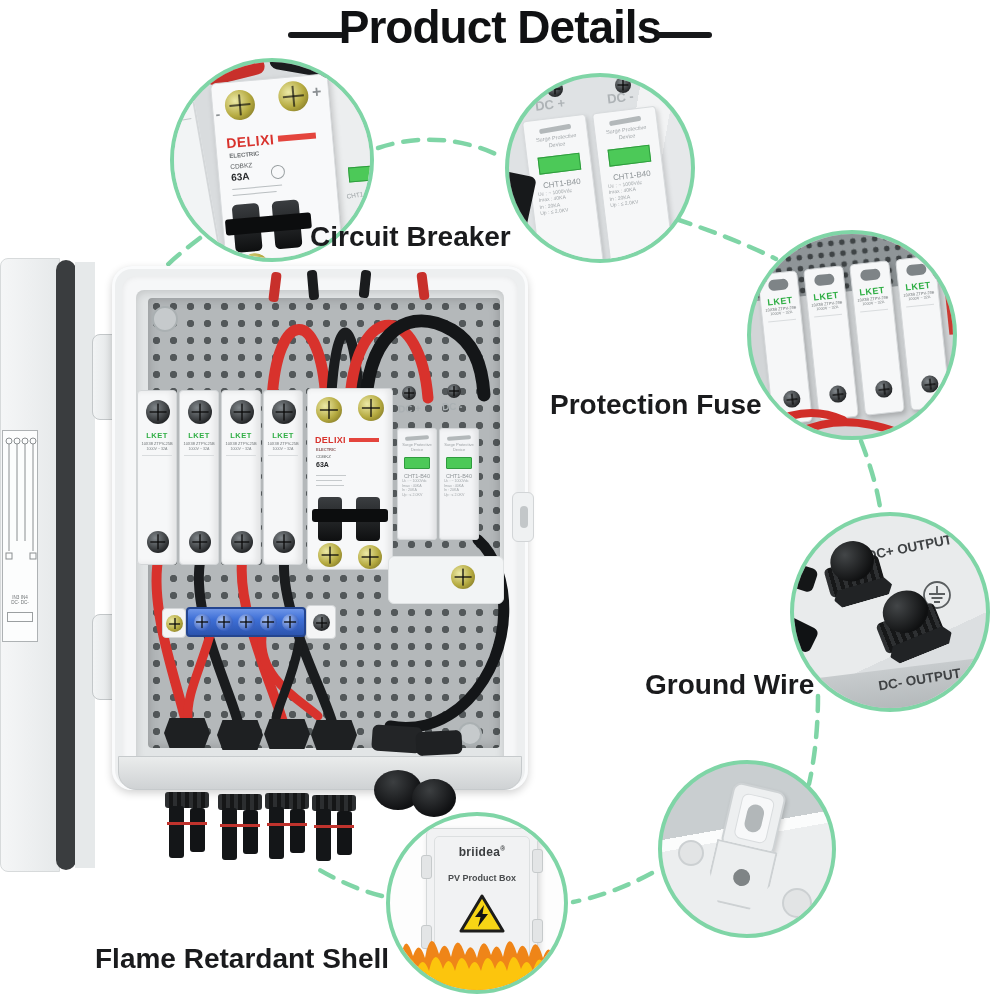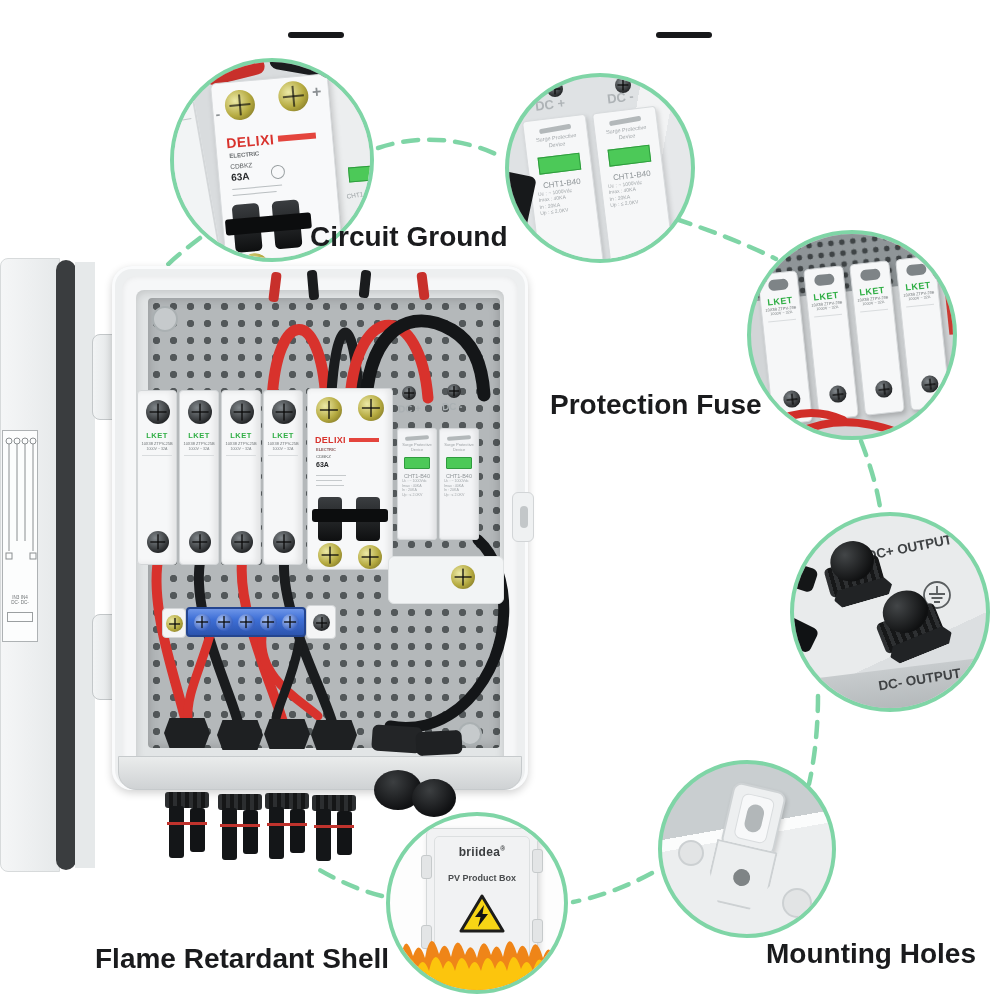--- a/index.html
+++ b/index.html
@@ -52,20 +52,21 @@
   .gland-hex{position:absolute;height:30px;background:#1e2022;clip-path:polygon(12% 0,88% 0,100% 50%,88% 100%,12% 100%,0 50%)}
   .gland-dome{position:absolute;background:radial-gradient(circle at 40% 30%,#3c3f41,#101113 70%);border-radius:50%}
   sup{font-size:55%}
 </style>
 </head>
 <body>
 
 <div id="canvas">
 
   <div class="dash" style="left:288px"></div>
+  <div class="title">Product Details</div>
   <div class="dash" style="left:656px"></div>
 
   <svg class="abs" style="left:0;top:0" width="1000" height="1000">
     <g fill="none" stroke="#7fd5a6" stroke-width="4.5" stroke-linecap="round" stroke-dasharray="15 11">
       <path d="M378,148 C420,134 464,138 502,157"></path>
       <path d="M200,238 C183,251 166,264 154,280"></path>
       <path d="M676,219 C712,231 746,244 776,259"></path>
       <path d="M861,441 C869,462 876,483 880,507"></path>
       <path d="M818,696 C818,726 815,757 809,784"></path>
       <path d="M652,873 C624,888 598,897 573,902"></path>
@@ -447,18 +448,18 @@
         <polygon points="23,3 44,38 2,38" fill="#f7d515" stroke="#1d1d1b" stroke-width="3" stroke-linejoin="round"></polygon>
         <polygon points="25,12 16,24 21.5,24 19,34 29,21 23.5,21" fill="#141414"></polygon>
       </svg>
     </div>
     <svg class="abs" style="left:0;bottom:0" width="182" height="66" viewBox="0 0 182 66">
       <path fill="#ef8518" d="M0,66 L0,34 Q5,16 11,34 Q15,6 23,32 Q29,14 35,34 Q41,2 49,30 Q55,12 61,33 Q67,5 75,31 Q81,14 87,34 Q93,6 101,31 Q107,13 113,33 Q119,3 127,30 Q133,12 139,33 Q145,7 153,34 Q159,16 165,36 Q171,10 177,36 Q180,24 182,38 L182,66 Z"></path>
       <path fill="#fcc50d" d="M0,66 L0,48 Q7,32 13,47 Q19,24 27,45 Q33,30 39,47 Q45,20 53,45 Q59,28 65,47 Q71,22 79,45 Q85,30 91,47 Q97,22 105,45 Q111,28 117,47 Q123,20 131,45 Q137,30 143,47 Q149,24 157,47 Q163,32 169,49 Q175,38 182,50 L182,66 Z"></path>
     </svg>
   </div>
 
-  <div class="label" style="left:310px;top:221px">Circuit Ground</div>
+  <div class="label" style="left:310px;top:221px">Circuit Breaker</div>
   <div class="label" style="left:550px;top:389px">Protection Fuse</div>
-  <div class="label" style="left:766px;top:938px">Mounting Holes</div>
+  <div class="label" style="left:645px;top:669px">Ground Wire</div>
   <div class="label" style="left:95px;top:943px">Flame Retardant Shell</div>
 
 </div>
 
 </body></html>

